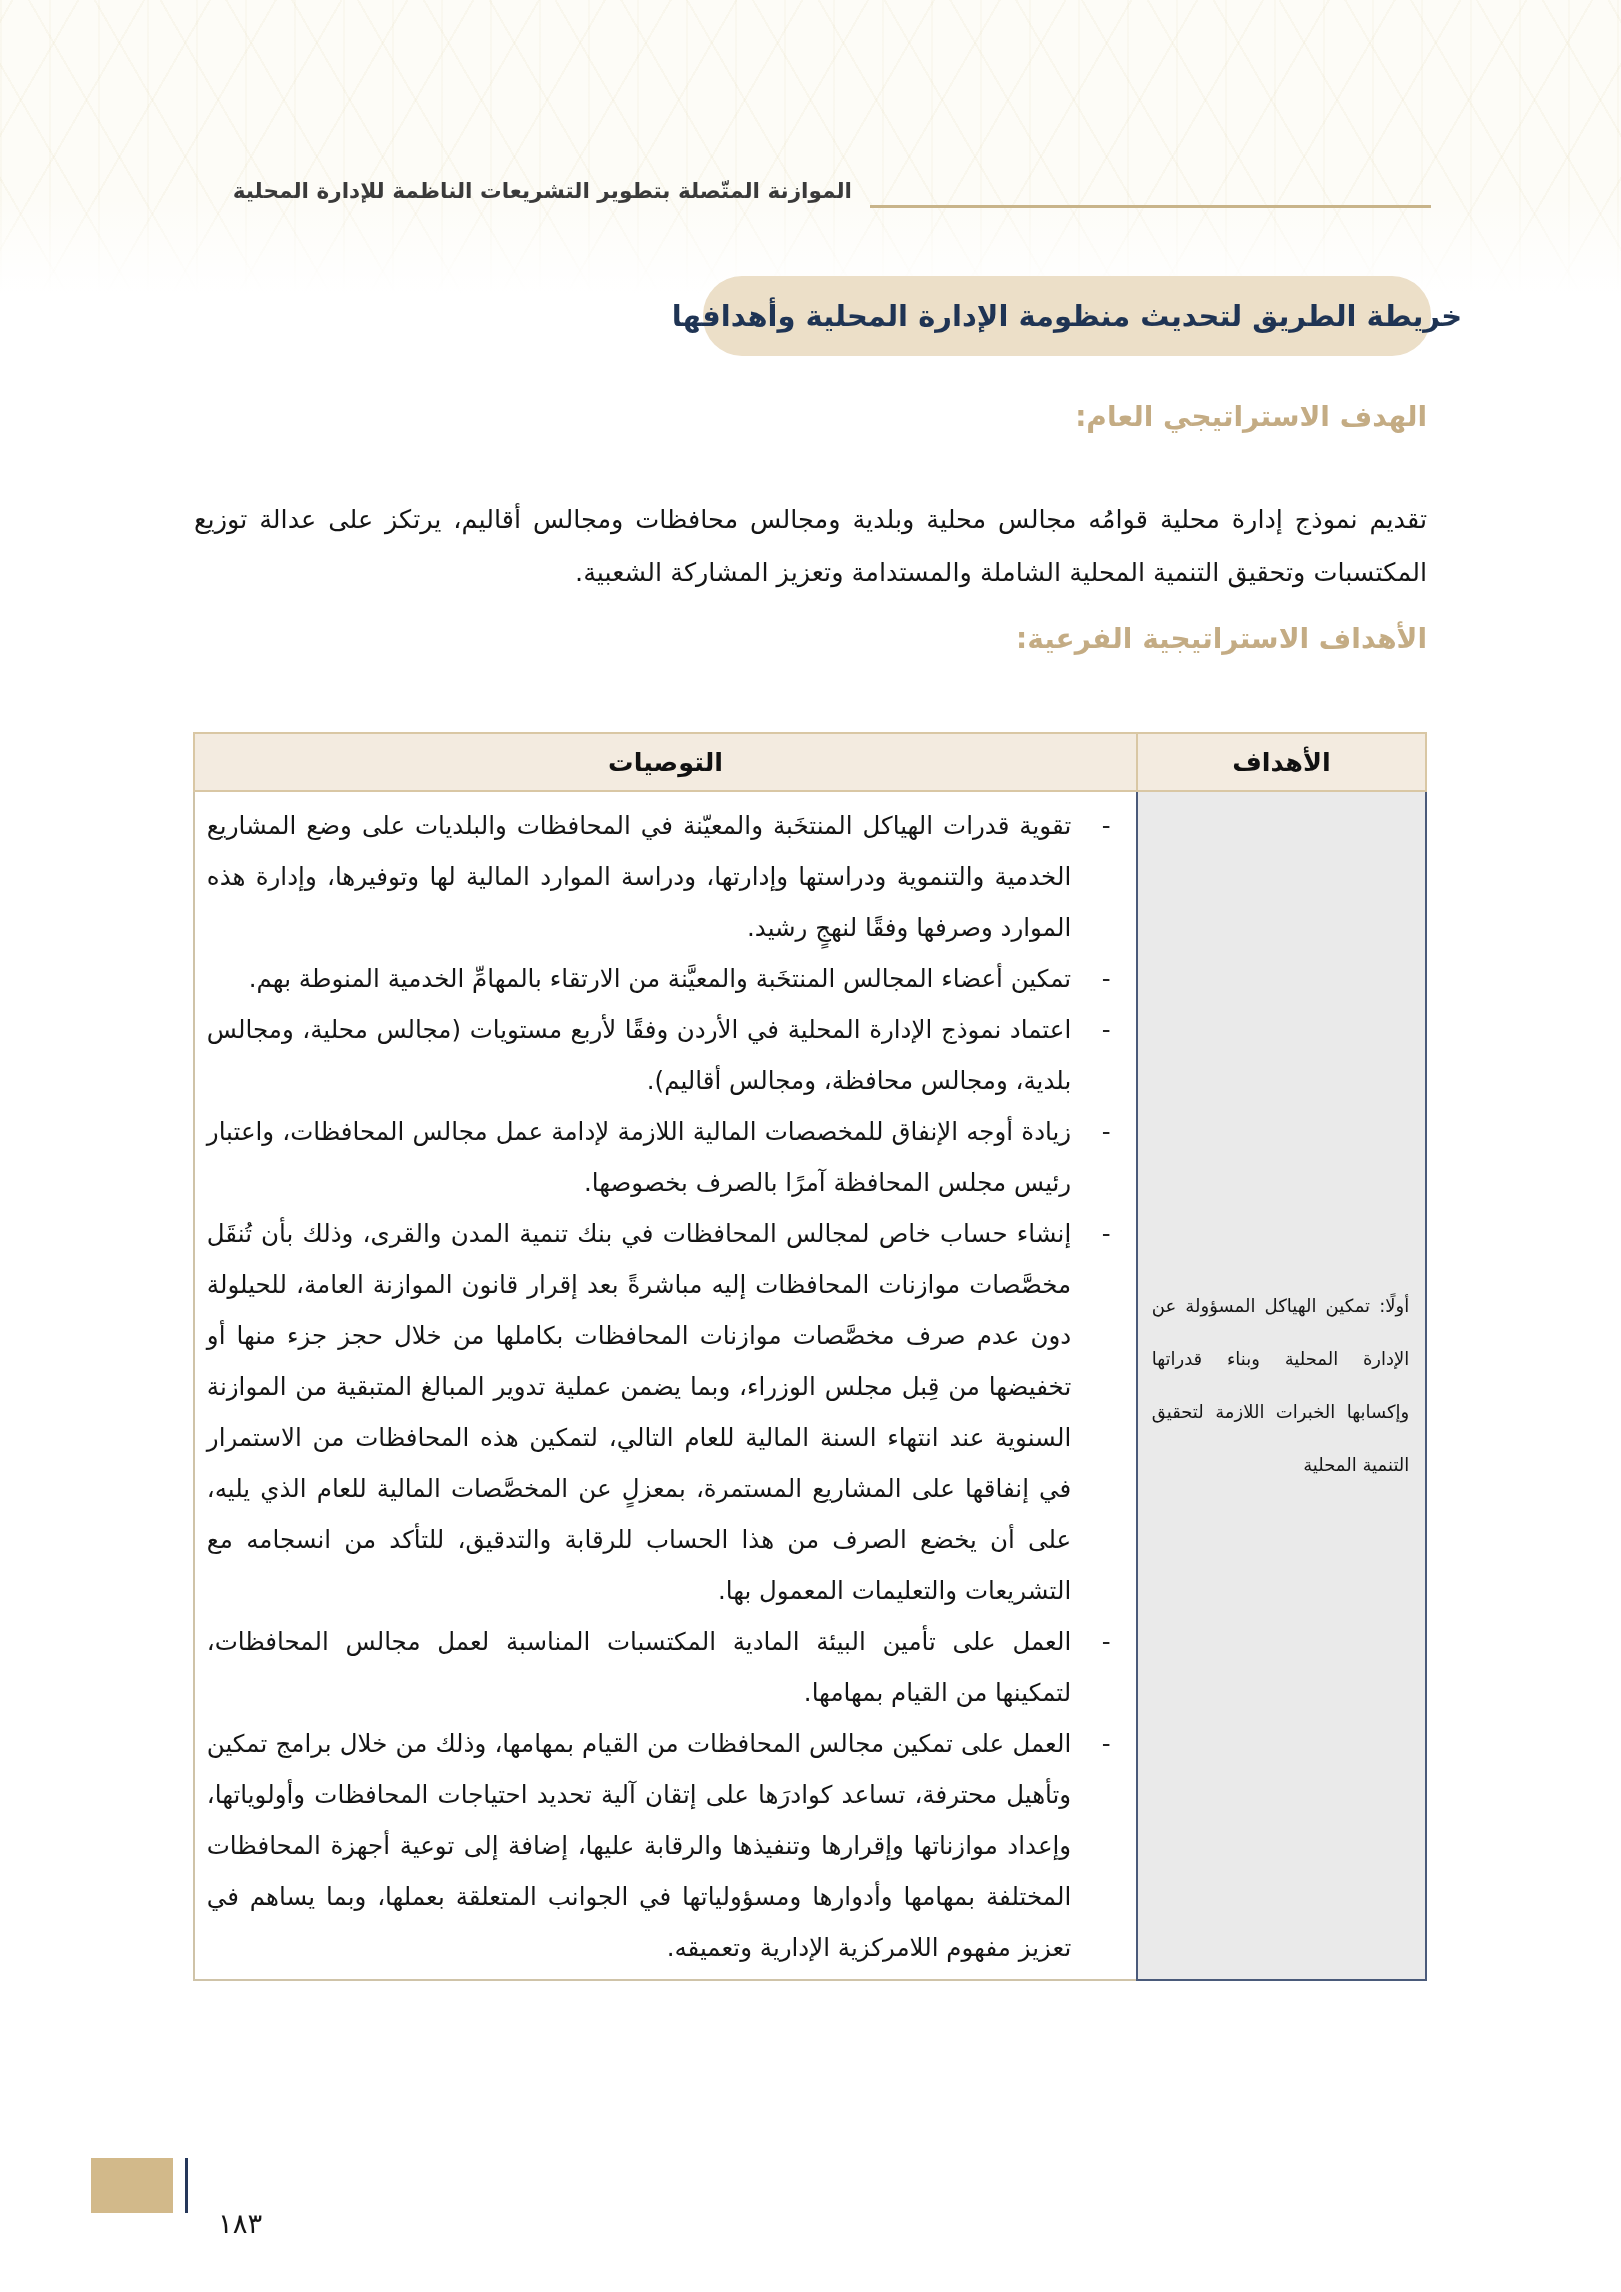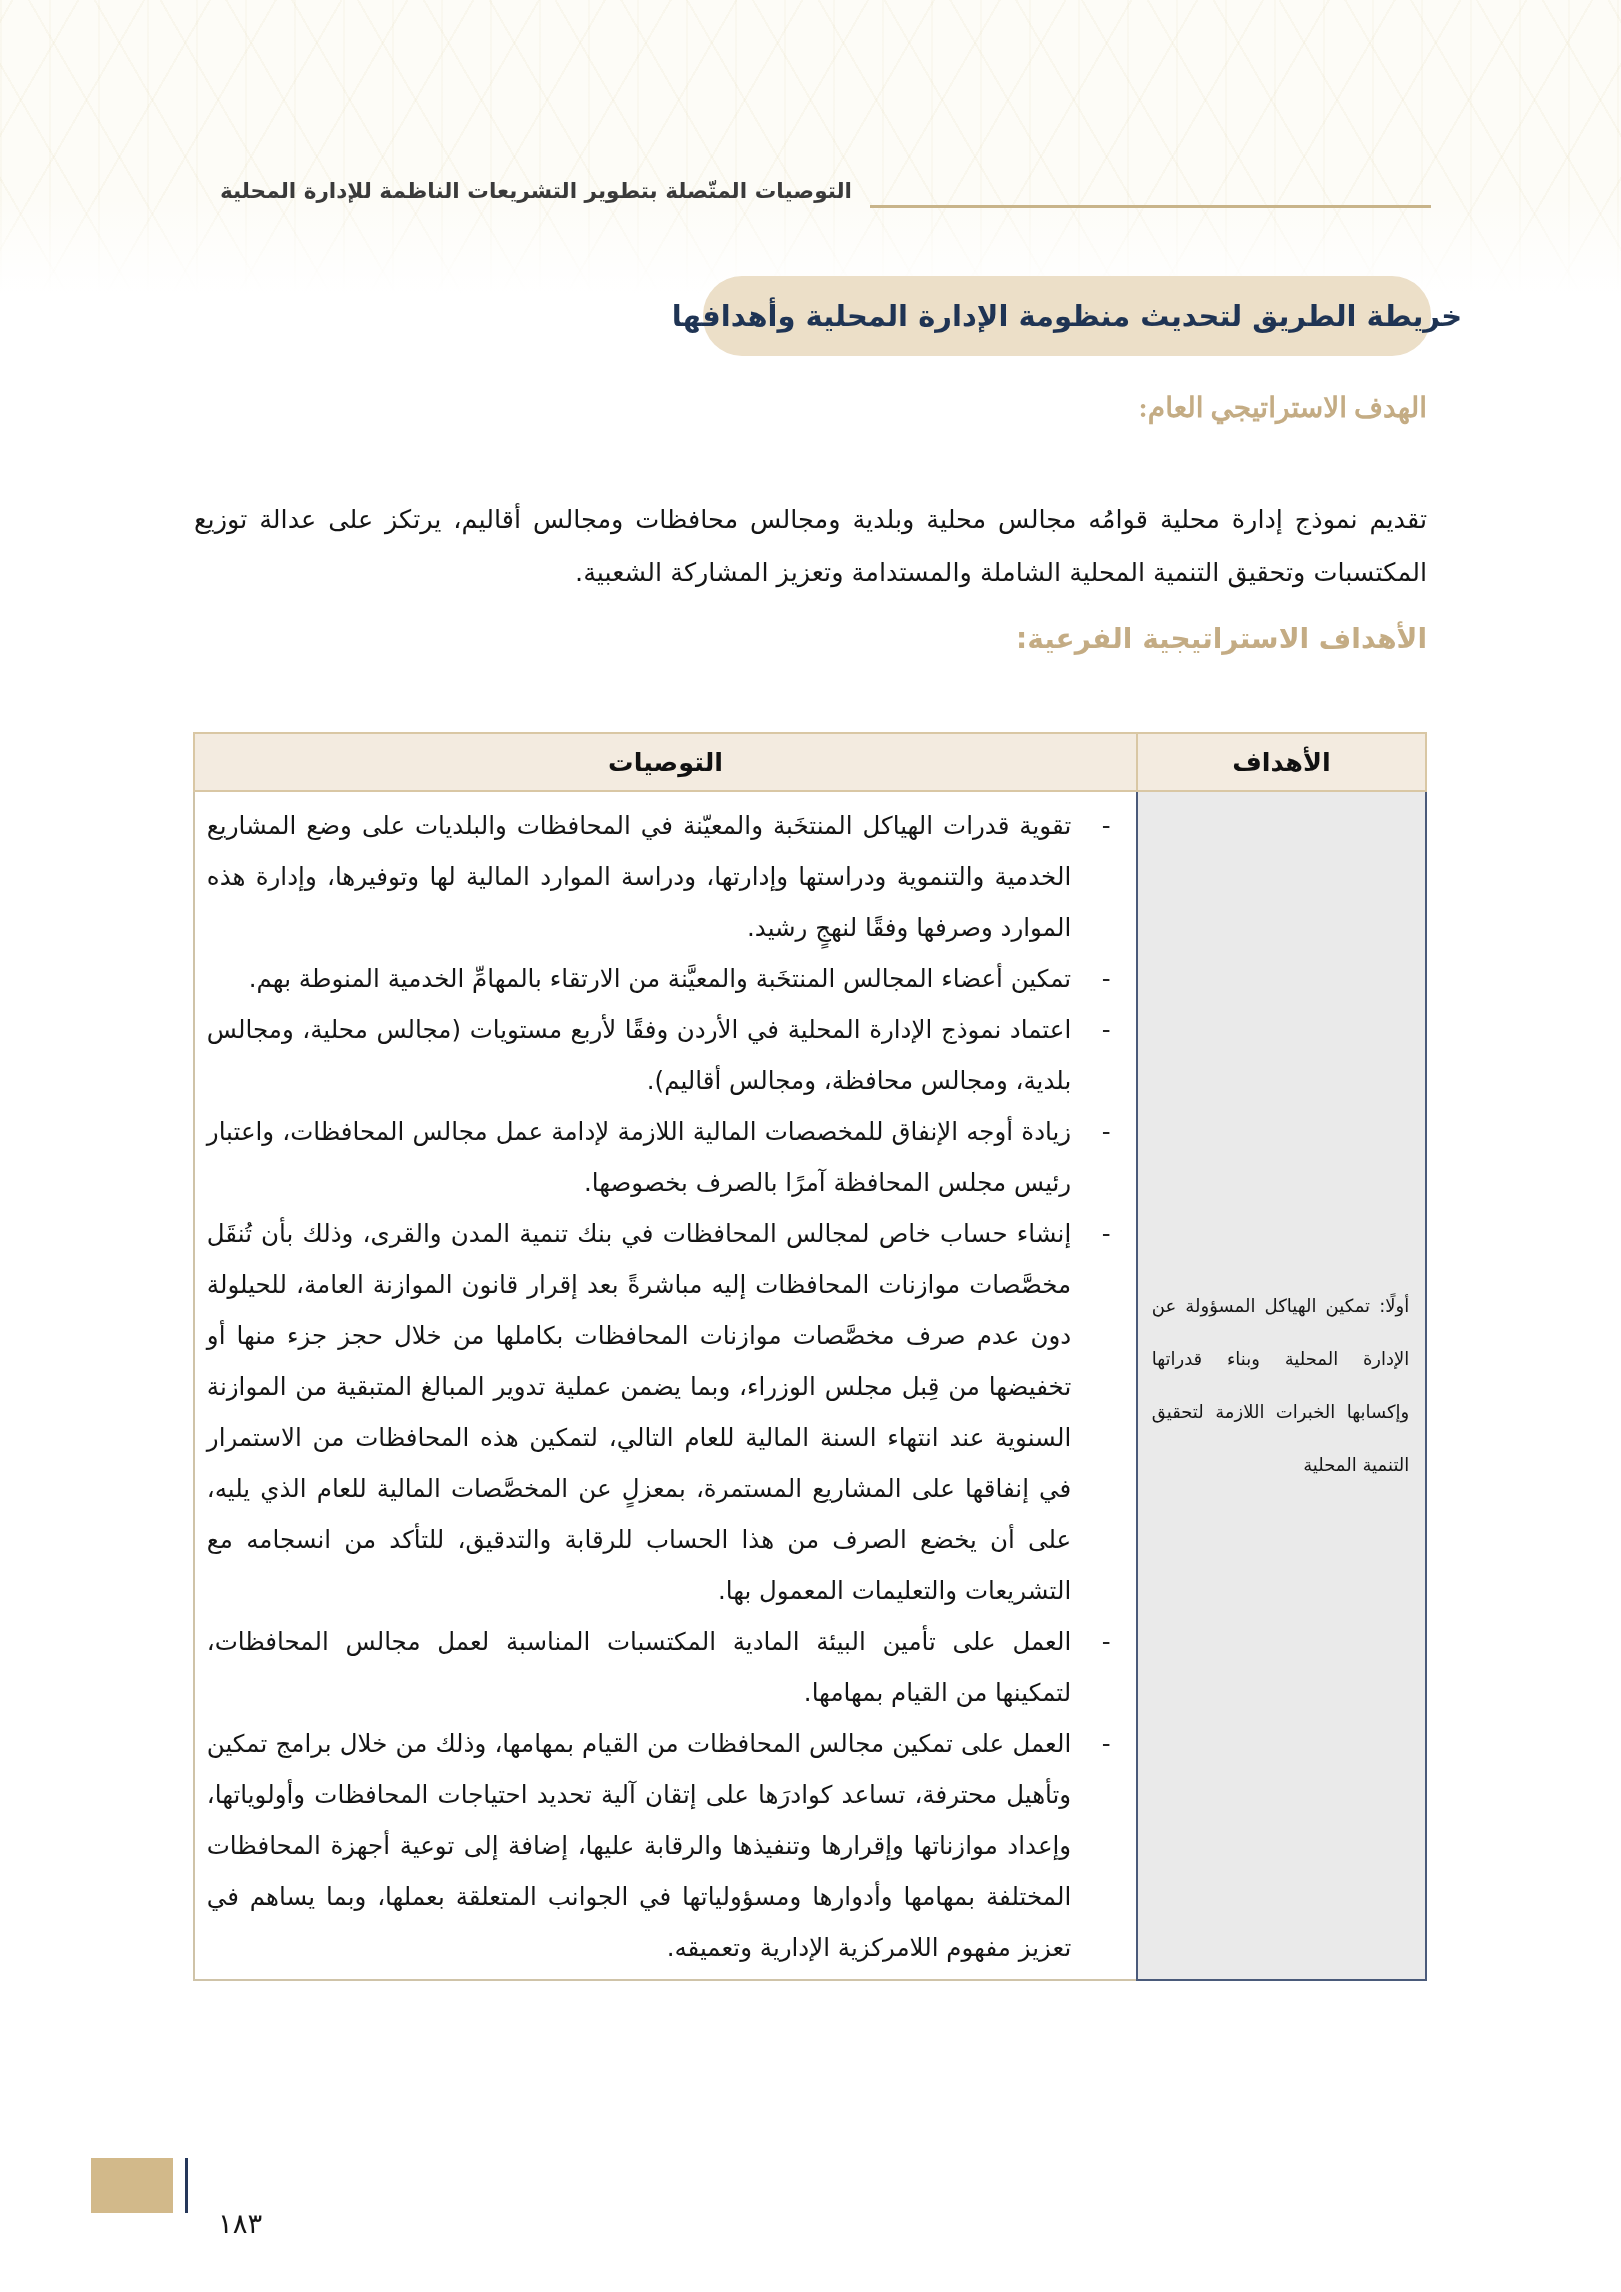--- a/index.html
+++ b/index.html
@@ -67,21 +67,21 @@
       white-space: nowrap;
     }
     .heading-gold {
       position: absolute;
       right: 194px;
       font-size: 28px;
       font-weight: bold;
       color: #c4ac84;
       white-space: nowrap;
     }
-    .h-general { top: 391px; font-family: Liberation Serif, serif; }
+    .h-general { top: 400px; }
     .h-sub { top: 622px; }
     .intro {
       position: absolute;
       top: 493px;
       right: 194px;
       width: 1233px;
       font-size: 25.5px;
       line-height: 53px;
       text-align: justify;
       text-align-last: right;
@@ -169,21 +169,21 @@
       direction: rtl;
       margin-top: 38px;
     }
   </style>
 </head>
 <body>
 
 <div class="bg-pattern"></div>
 <div class="bg-fade"></div>
 
-<div class="running-header">التوصيات المتّصلة بتطوير التشريعات الناظمة للإدارة المحلية</div>
+<div class="running-header">الموازنة المتّصلة بتطوير التشريعات الناظمة للإدارة المحلية</div>
 <div class="header-rule"></div>
 
 <div class="section-pill">
   <span>خريطة الطريق لتحديث منظومة الإدارة المحلية وأهدافها</span>
 </div>
 
 <div class="heading-gold h-general">الهدف الاستراتيجي العام:</div>
 
 <p class="intro">تقديم نموذج إدارة محلية قوامُه مجالس محلية وبلدية ومجالس محافظات ومجالس أقاليم، يرتكز على عدالة توزيع المكتسبات وتحقيق التنمية المحلية الشاملة والمستدامة وتعزيز المشاركة الشعبية.</p>
 

